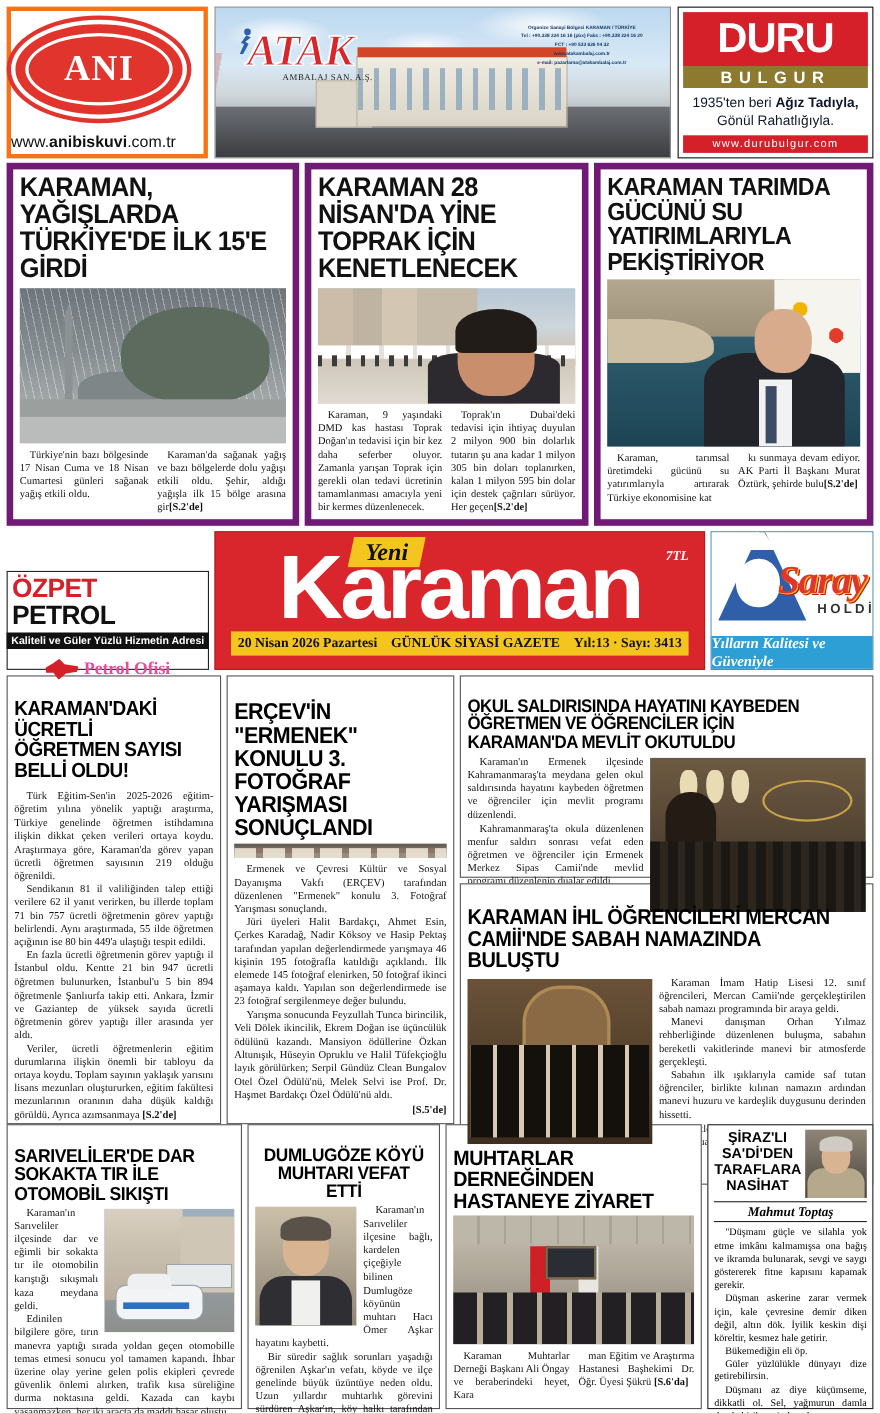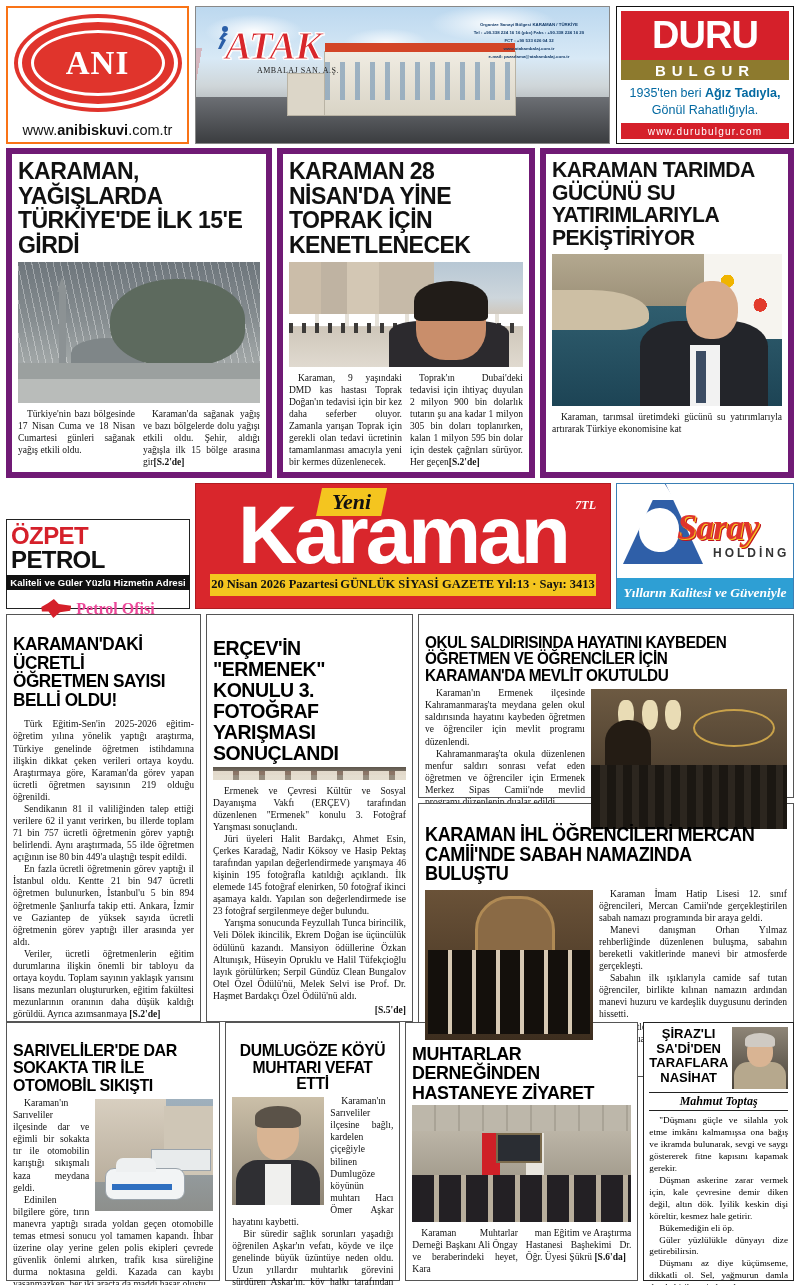--- a/index.html
+++ b/index.html
@@ -6,22 +6,22 @@
   html,body{margin:0;padding:0;background:#b9b9b9;}
   body{font-family:"Liberation Serif",serif;}
   .page{
     width:800px;height:1285px;position:relative;margin:0 auto;
     background:#ffffff;overflow:hidden;box-sizing:border-box;
   }
 
   
   .topbar{display:flex;gap:6px;padding:6px 6px 4px 6px;box-sizing:border-box;height:148px;}
   .ad-ani{
-    width:183px;border:2px solid #f97316;box-sizing:border-box;background:#fff;
-    display:flex;flex-direction:column;align-items:center;justify-content:center;position:relative;
+    width:183px;border:4px solid #f97316;box-sizing:border-box;background:#fff;
+    display:flex;flex-direction:column;justify-content:center;position:relative;
   }
   .ani-oval{
     width:152px;height:82px;border-radius:50%;background:#e0342c;
     border:4px solid #fff;box-shadow:0 0 0 4px #e0342c;
     display:flex;align-items:center;justify-content:center;margin-top:6px;
   }
   .ani-inner{
     width:128px;height:60px;border-radius:50%;border:3px solid #fff;
     display:flex;align-items:center;justify-content:center;
   }
@@ -69,21 +69,21 @@
   }
 
   .ad-duru{
     width:178px;border:1px solid #111;box-sizing:border-box;background:#fff;
     display:flex;flex-direction:column;
   }
   .duru-red{background:#d5202a;height:52px;display:flex;align-items:center;justify-content:center;margin:4px 4px 0 4px;}
   .duru-red span{color:#fff;font-family:"Liberation Sans",sans-serif;font-weight:bold;font-size:38px;letter-spacing:-1px;line-height:1;}
   .duru-gold{background:#8d7a2e;height:22px;display:flex;align-items:center;justify-content:center;margin:0 4px;}
   .duru-gold span{color:#fff;font-family:"Liberation Sans",sans-serif;font-weight:bold;font-size:15px;letter-spacing:6px;}
-  .duru-slogan{font-family:"Liberation Sans",sans-serif;font-size:12.5px;color:#0369a1;text-align:center;line-height:1.35;padding:5px 4px 3px;}
+  .duru-slogan{font-family:"Liberation Sans",sans-serif;font-size:12.5px;color:#0f172a;text-align:center;line-height:1.35;padding:5px 4px 3px;}
   .duru-slogan b{font-weight:bold;}
   .duru-url{background:#d5202a;margin:1px 4px 4px;height:17px;display:flex;align-items:center;justify-content:center;}
   .duru-url span{color:#fff;font-family:"Liberation Sans",sans-serif;font-size:10px;letter-spacing:1.2px;}
 
   
   .lead-row{display:flex;gap:5px;padding:0 6px;box-sizing:border-box;height:330px;}
   .lead{border:6px solid #701a75;box-sizing:border-box;padding:5px 6px 4px;display:flex;flex-direction:column;background:#fff;align-items:flex-end;}
   .lead.c1{width:266px;}
   .lead.c2{width:258px;}
   .lead.c3{flex:1;}
@@ -158,21 +158,21 @@
   }
   .mast-price{position:absolute;right:14px;top:14px;color:#fff;font-family:"Liberation Serif",serif;font-style:italic;font-weight:bold;font-size:12px;}
   .mast-name{
     color:#fff;font-family:"Liberation Sans",sans-serif;font-weight:bold;font-size:82px;
     line-height:.84;letter-spacing:-3px;text-align:center;margin-top:12px;
   }
   .mast-strip{
     background:#f4c51f;margin:4px 14px 7px;height:22px;display:flex;align-items:center;
     justify-content:space-around;font-family:"Liberation Serif",serif;font-weight:bold;font-size:12.5px;color:#111;
   }
-  .ad-saray{width:178px;border:1px solid #3a7fb5;box-sizing:border-box;background:#fff;display:flex;flex-direction:column;}
+  .ad-saray{width:148px;border:1px solid #3a7fb5;box-sizing:border-box;background:#fff;display:flex;flex-direction:column;}
   .saray-top{flex:1;position:relative;overflow:hidden;background:#fff;}
   .saray-mtn{position:absolute;left:6px;bottom:14px;width:0;height:0;border-left:40px solid transparent;border-right:40px solid transparent;border-bottom:86px solid #2f5fa8;}
   .saray-cap{position:absolute;left:30px;bottom:78px;width:0;height:0;border-left:14px solid transparent;border-right:14px solid transparent;border-bottom:22px solid #fff;}
   .saray-lion{position:absolute;left:22px;bottom:26px;width:40px;height:44px;border-radius:52% 48% 46% 50%;background:#fff;}
   .saray-word{position:absolute;left:60px;top:22px;font-family:"Liberation Serif",serif;font-style:italic;font-weight:bold;font-size:36px;color:#e0342c;text-shadow:1px 1px 0 #f4c51f,2px 2px 0 #c1151a;letter-spacing:-1px;}
   .saray-hold{position:absolute;left:96px;top:62px;font-family:"Liberation Sans",sans-serif;font-weight:bold;font-size:12px;color:#333;letter-spacing:3px;}
   .saray-bot{background:#2e9fd4;height:30px;display:flex;align-items:center;justify-content:center;}
   .saray-bot span{color:#fff;font-family:"Liberation Serif",serif;font-style:italic;font-weight:bold;font-size:13.5px;}
 
   
@@ -364,20 +364,21 @@
         <div class="hill"></div>
         <div class="hill2"></div>
         <div class="akp"></div>
         <div class="man-b"></div>
         <div class="man-sh"></div>
         <div class="man-ti"></div>
         <div class="man-h"></div>
       </div>
       <div class="cap">
         <p>Karaman, tarımsal üretimdeki gücünü su yatırımlarıyla artırarak Türkiye ekonomisine kat</p>
+        <p><span>kı sunmaya devam ediyor. AK Parti İl Başkanı Murat Öztürk, şehirde bulu</span><span class="pg">[S.2'de]</span></p>
       </div>
     </div>
   </div>
 
   <div class="mast">
 
     <div class="ad-ozpet">
       <div class="oz-t"><span class="r">ÖZPET</span> <span class="k">PETROL</span></div>
       <div class="oz-bar">Kaliteli ve Güler Yüzlü Hizmetin Adresi</div>
       <div class="oz-po">

